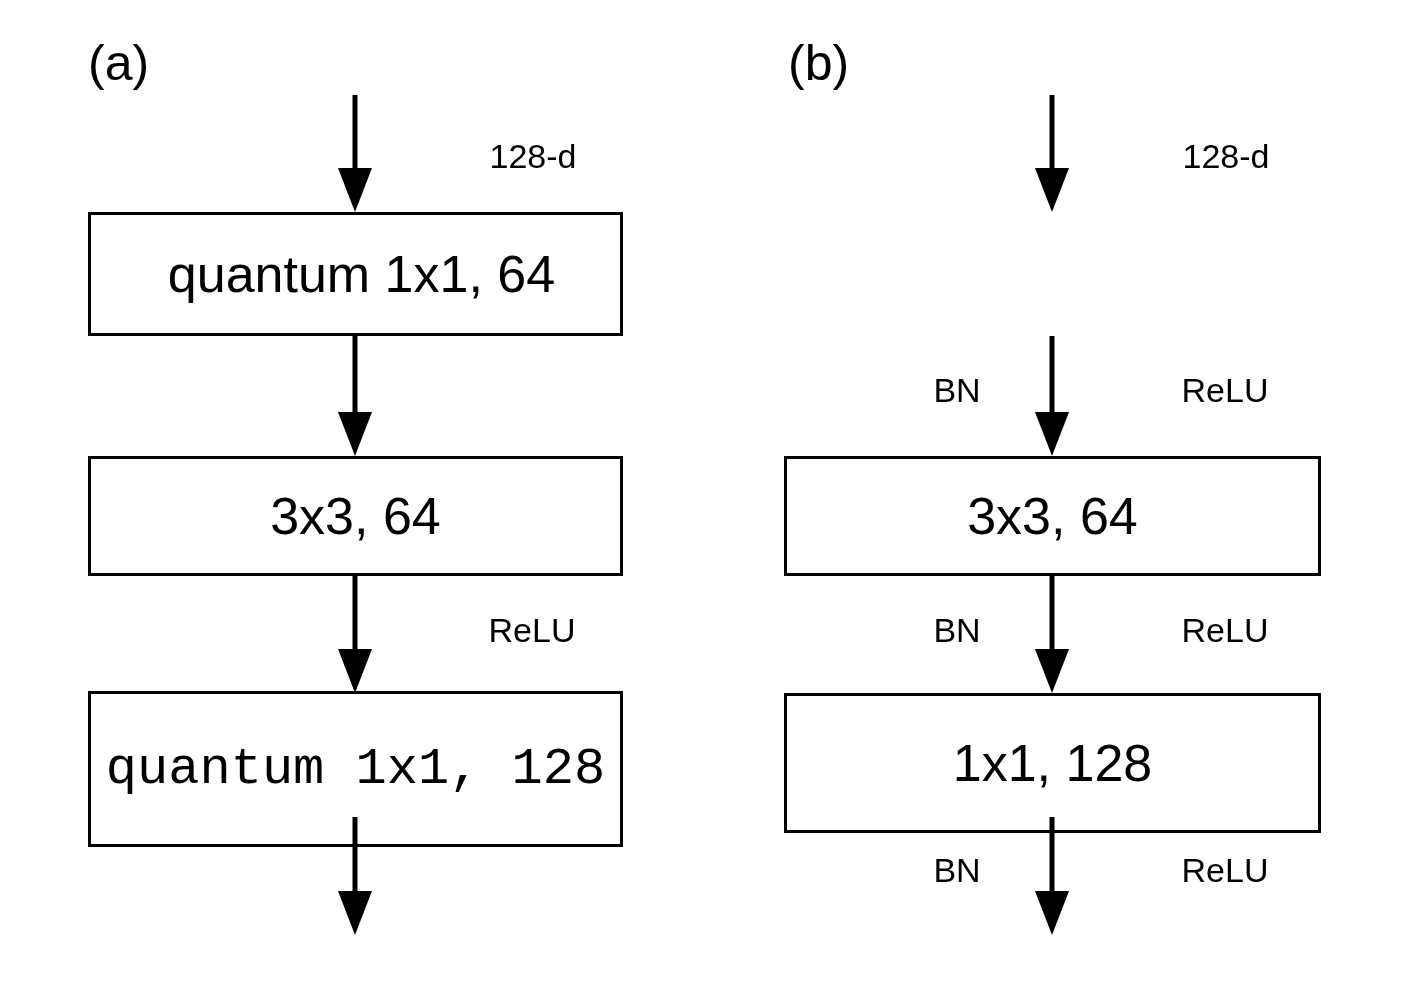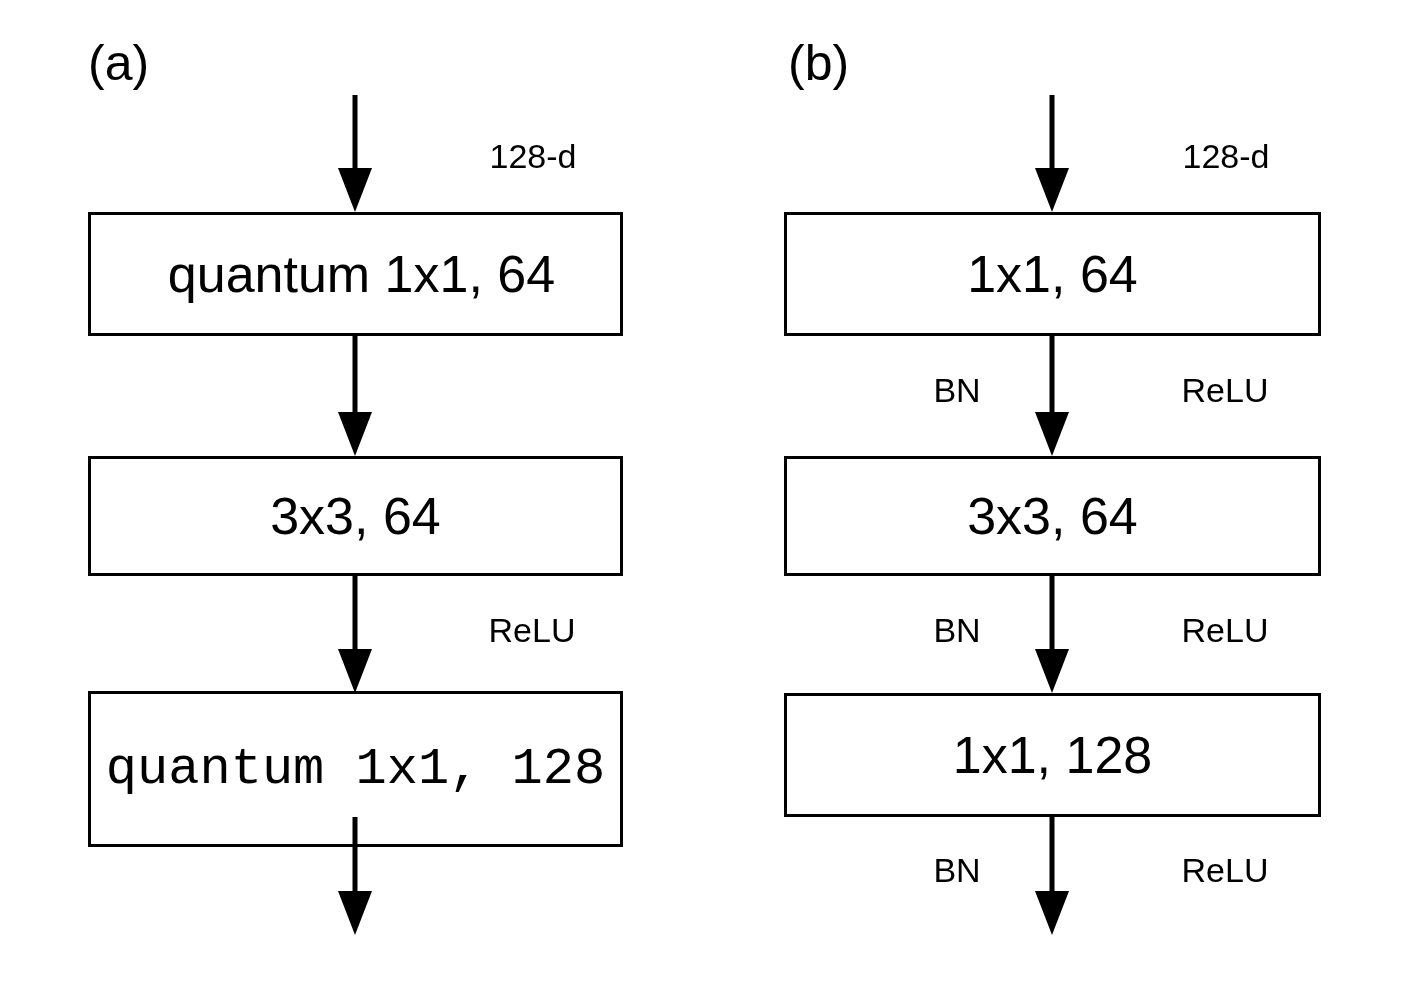--- a/index.html
+++ b/index.html
@@ -82,39 +82,38 @@
   </svg>
 
   <div class="panel-label" style="left:788px; top:36px;">(b)</div>
 
   <svg class="arrow" style="left:1030px; top:95px;" width="44" height="117">
     <line x1="22" y1="0" x2="22" y2="79" stroke="#000000" stroke-width="5"></line>
     <polygon points="5,73 39,73 22,117" fill="#000000"></polygon>
   </svg>
   <div class="dim-label" style="left:1187px; top:138px;">128-d</div>
 
-  <div class="block" style="left:784px; top:212px; width:537px; height:124px;">1x1, 64</div>
 
   <svg class="arrow" style="left:1030px; top:336px;" width="44" height="120">
     <line x1="22" y1="0" x2="22" y2="82" stroke="#000000" stroke-width="5"></line>
     <polygon points="5,76 39,76 22,120" fill="#000000"></polygon>
   </svg>
   <div class="edge-label" style="left:918px; top:372px;">BN</div>
   <div class="edge-label" style="left:1186px; top:372px;">ReLU</div>
 
   <div class="block" style="left:784px; top:456px; width:537px; height:120px;">3x3, 64</div>
 
   <svg class="arrow" style="left:1030px; top:576px;" width="44" height="117">
     <line x1="22" y1="0" x2="22" y2="79" stroke="#000000" stroke-width="5"></line>
     <polygon points="5,73 39,73 22,117" fill="#000000"></polygon>
   </svg>
   <div class="edge-label" style="left:918px; top:612px;">BN</div>
   <div class="edge-label" style="left:1186px; top:612px;">ReLU</div>
 
-  <div class="block" style="left:784px; top:693px; width:537px; height:124px;">1x1, 128</div>
+  <div class="block" style="left:784px; top:693px; width:537px; height:140px;">1x1, 128</div>
 
   <svg class="arrow" style="left:1030px; top:817px;" width="44" height="118">
     <line x1="22" y1="0" x2="22" y2="80" stroke="#000000" stroke-width="5"></line>
     <polygon points="5,74 39,74 22,118" fill="#000000"></polygon>
   </svg>
   <div class="edge-label" style="left:918px; top:852px;">BN</div>
   <div class="edge-label" style="left:1186px; top:852px;">ReLU</div>
 
 </div>
 

